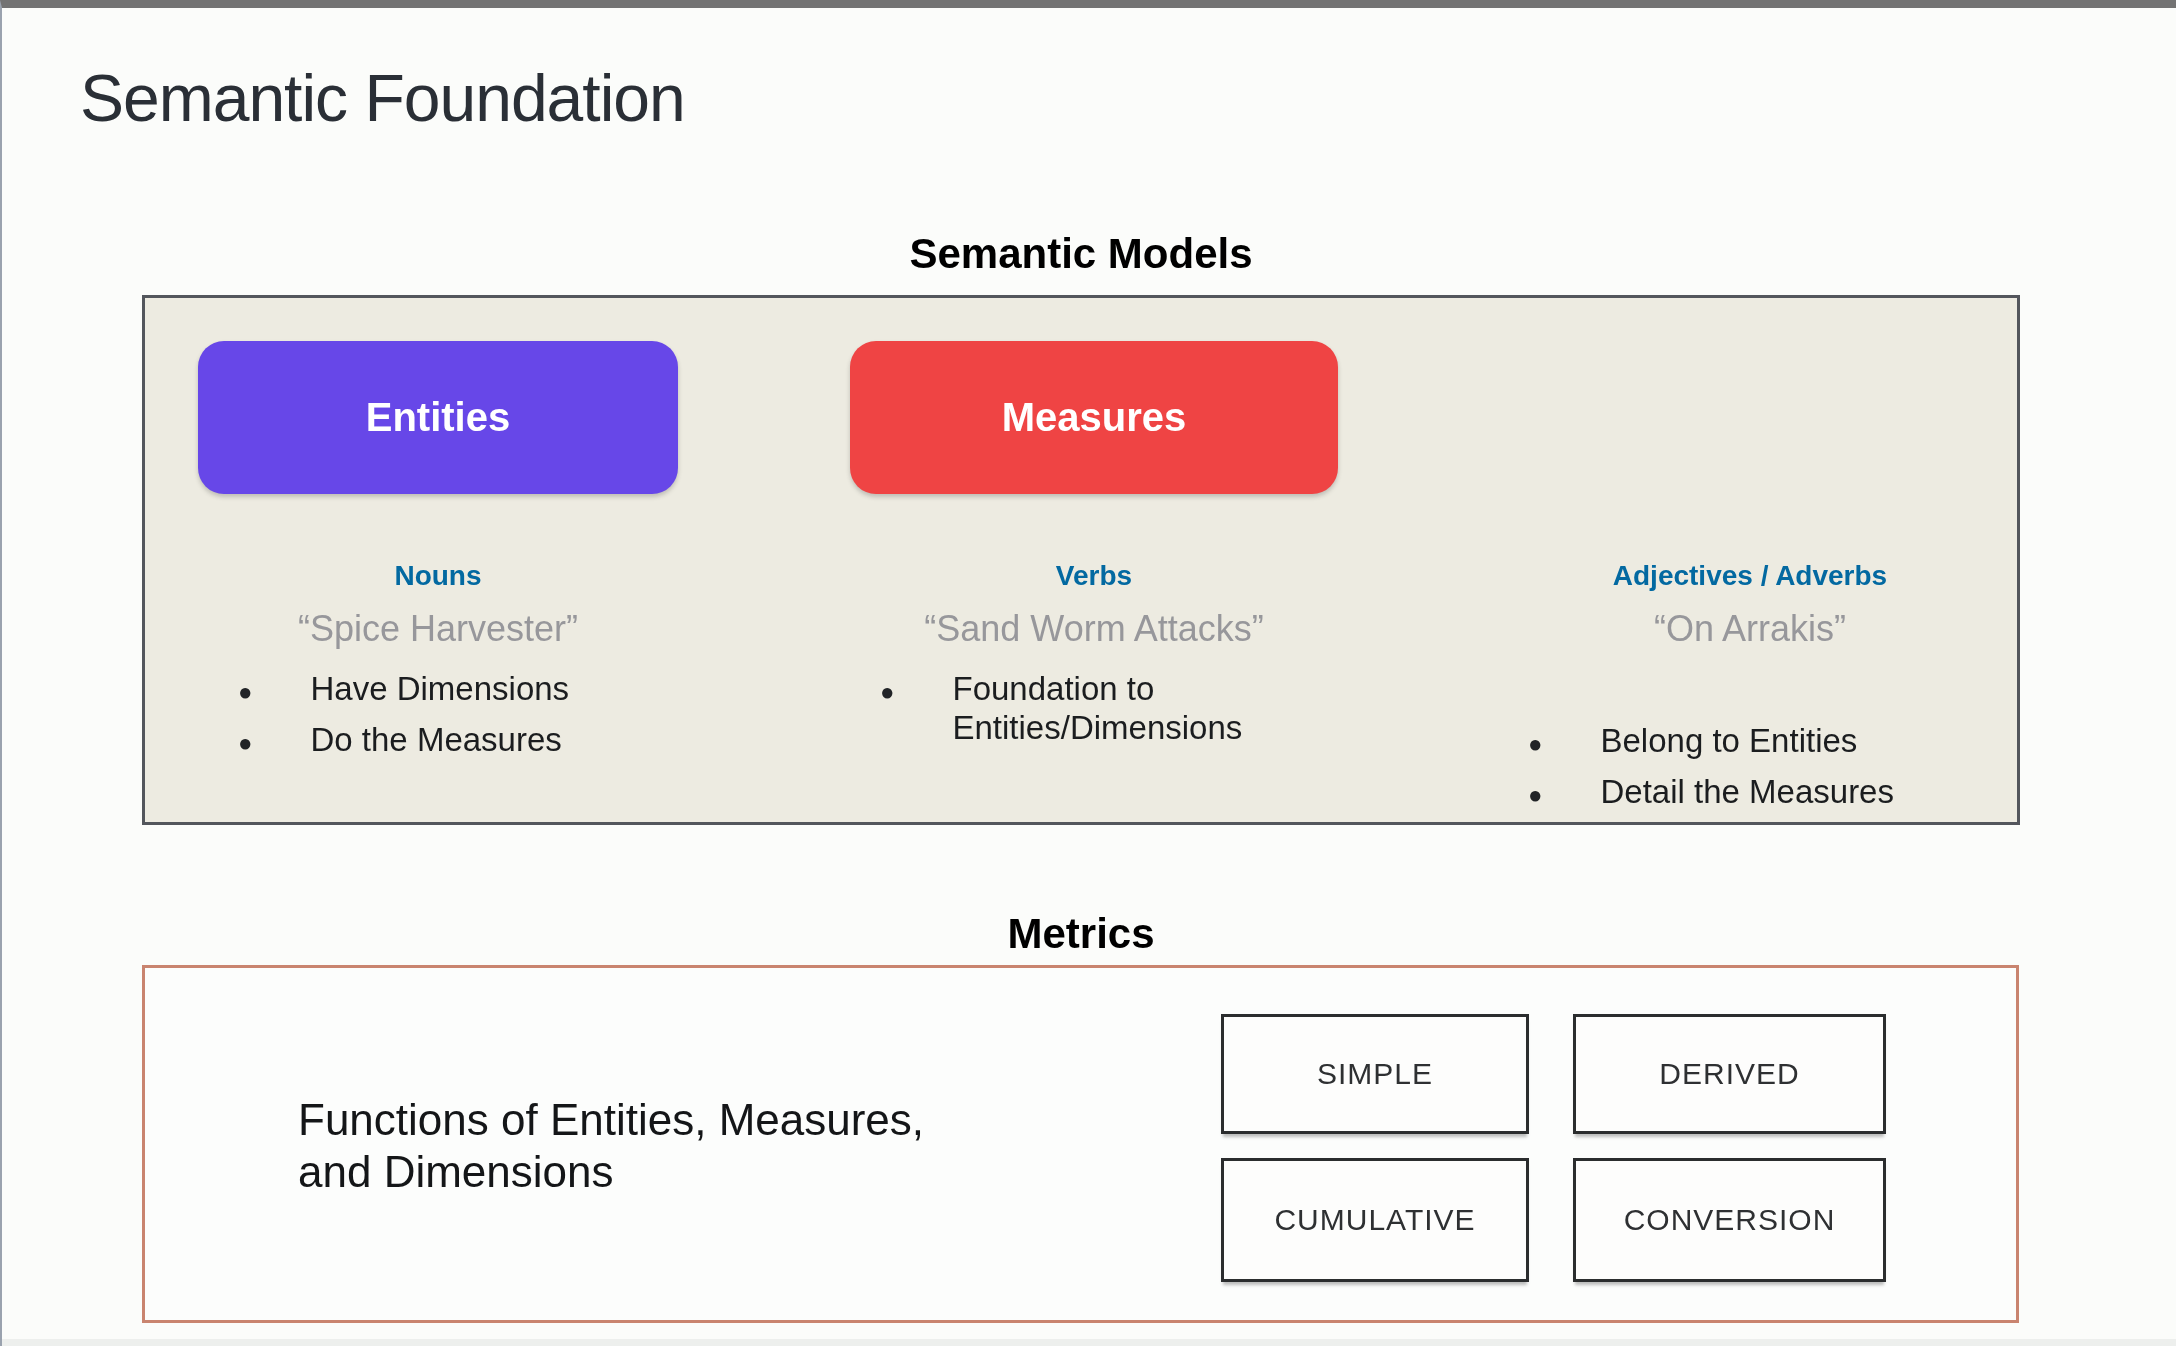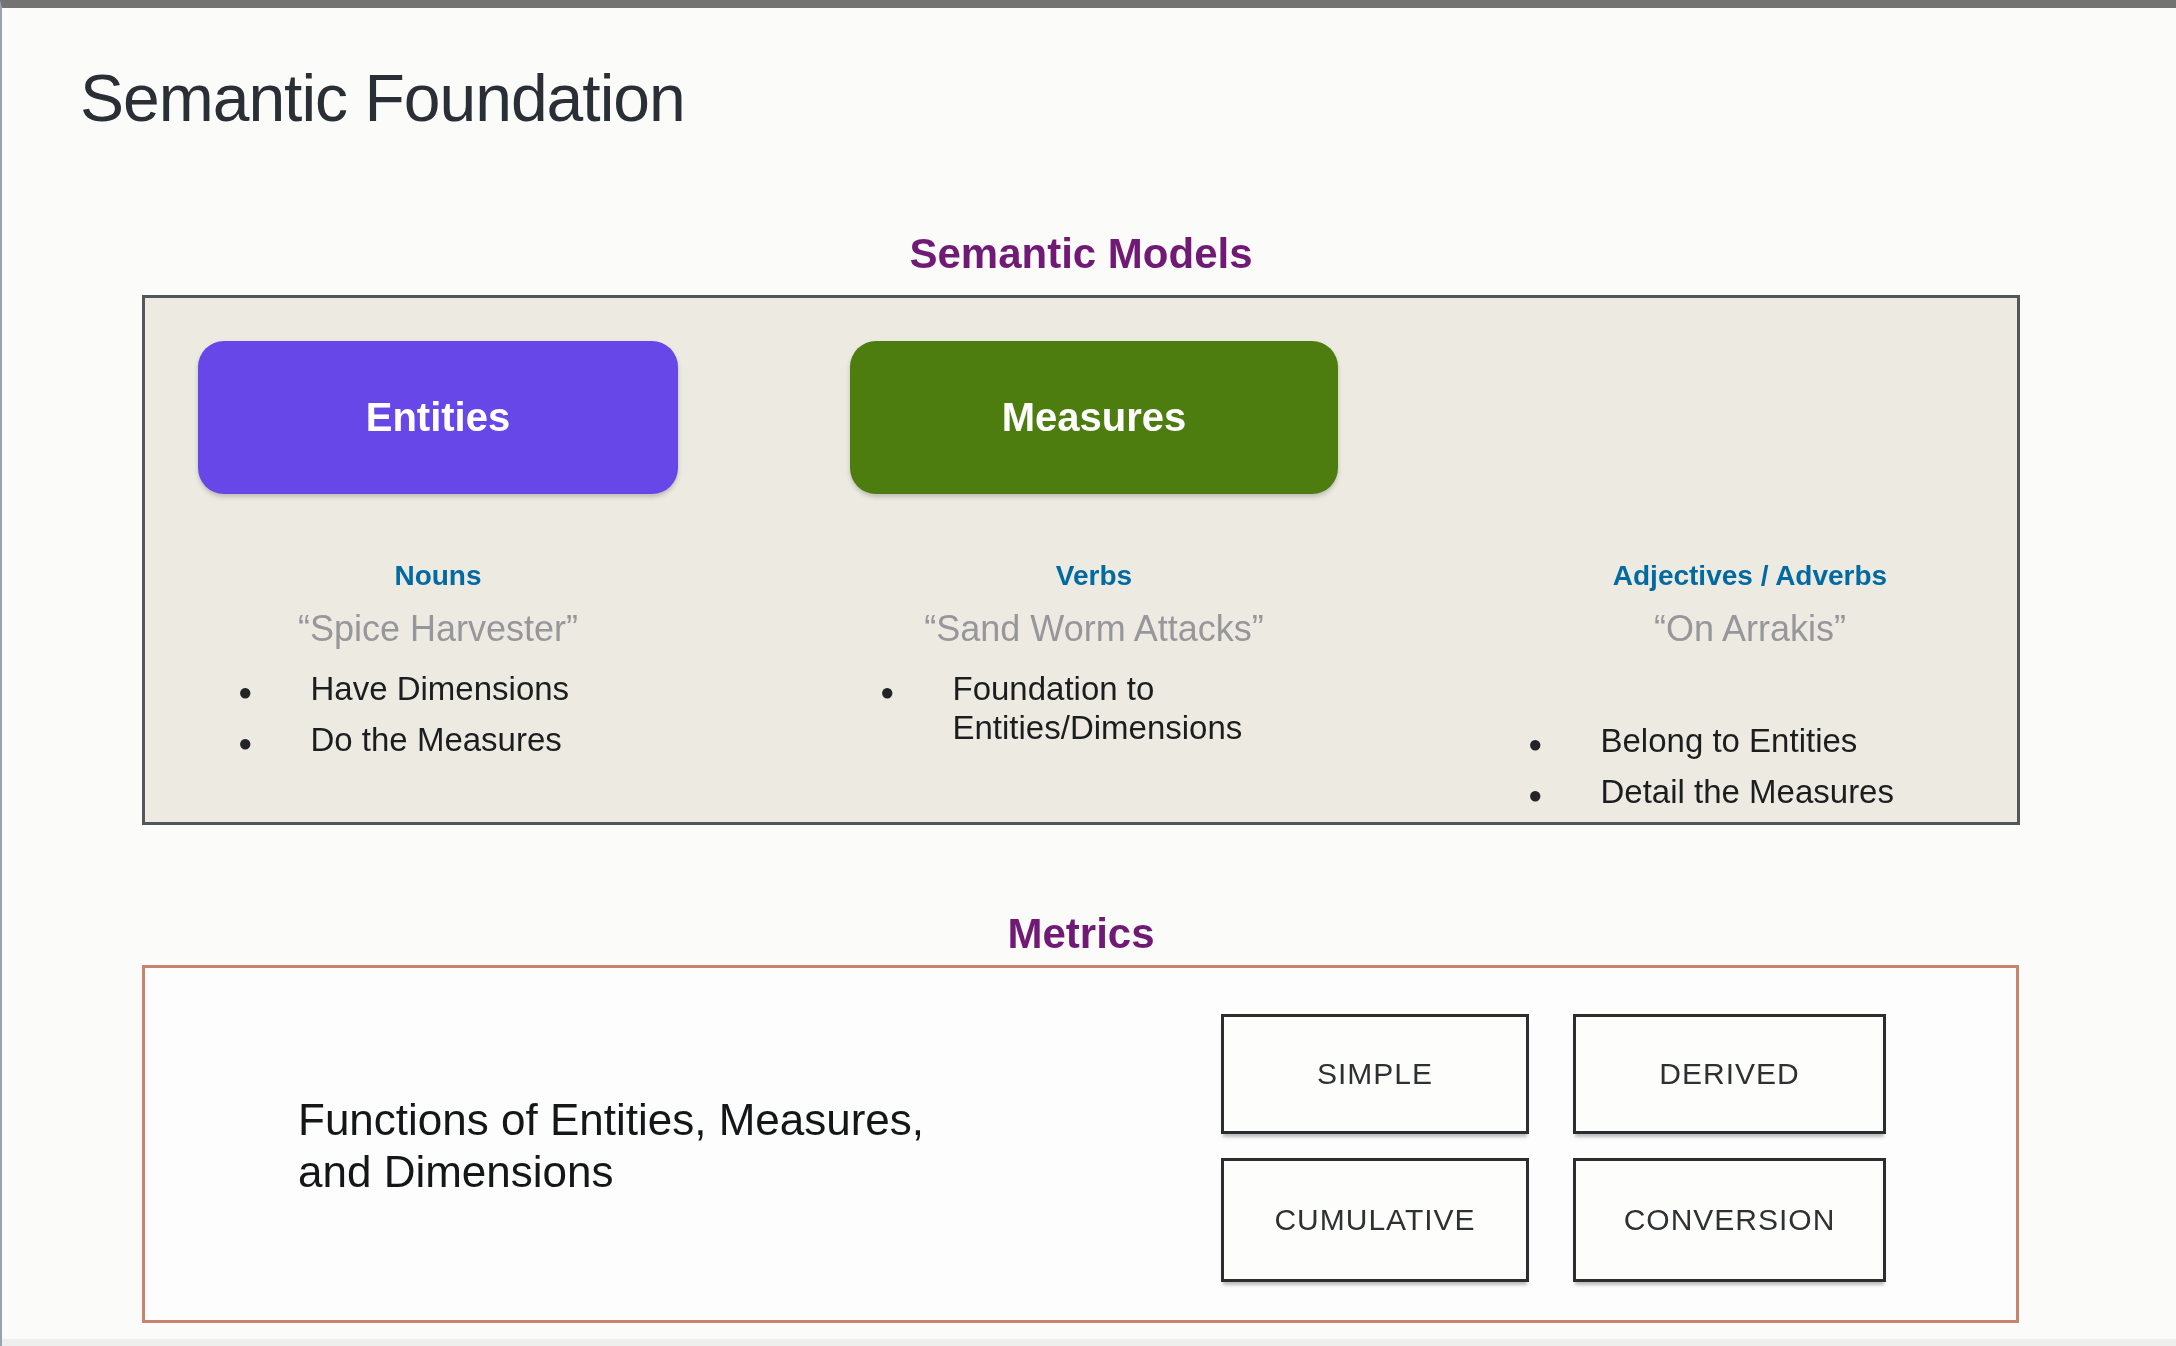--- a/index.html
+++ b/index.html
@@ -21,21 +21,21 @@
   }
 
   .slide-title {
     position: absolute; left: 78px; top: 52px;
     font-size: 66px; font-weight: 400; letter-spacing: -1px;
     color: #2A2F36;
   }
 
   .section-heading {
     position: absolute; left: 140px; width: 1878px;
-    text-align: center; font-weight: 700; color: #701a75;
+    text-align: center; font-weight: 700; color: #000000;
     font-size: 42px;
   }
   .heading-models { top: 222px; }
   .heading-metrics { top: 902px; }
 
   .models-panel {
     position: absolute; left: 140px; top: 287px;
     width: 1878px; height: 530px;
     background: #EDEBE1;
     border: 3px solid #53565C;
@@ -43,21 +43,21 @@
   }
 
   .pill {
     position: absolute; top: 333px; height: 153px;
     border-radius: 26px;
     display: flex; align-items: center; justify-content: center;
     color: #FFFFFF; font-weight: 700; font-size: 40px;
     box-shadow: 0 3px 4px rgba(60,60,60,0.25);
   }
   .pill-entities   { left: 196px;  width: 480px; background: #6747E8; }
-  .pill-measures   { left: 848px;  width: 488px; background: #4d7c0f; }
+  .pill-measures   { left: 848px;  width: 488px; background: #ef4444; }
   .pill-dimensions { left: 1503px; width: 490px; background: #3E96A2; }
 
   .col-head {
     position: absolute; top: 552px; text-align: center;
     font-size: 28px; font-weight: 700; color: #0369a1;
   }
   .col-quote {
     position: absolute; top: 600px; text-align: center;
     font-size: 36px; font-weight: 400; color: #97979B;
   }

